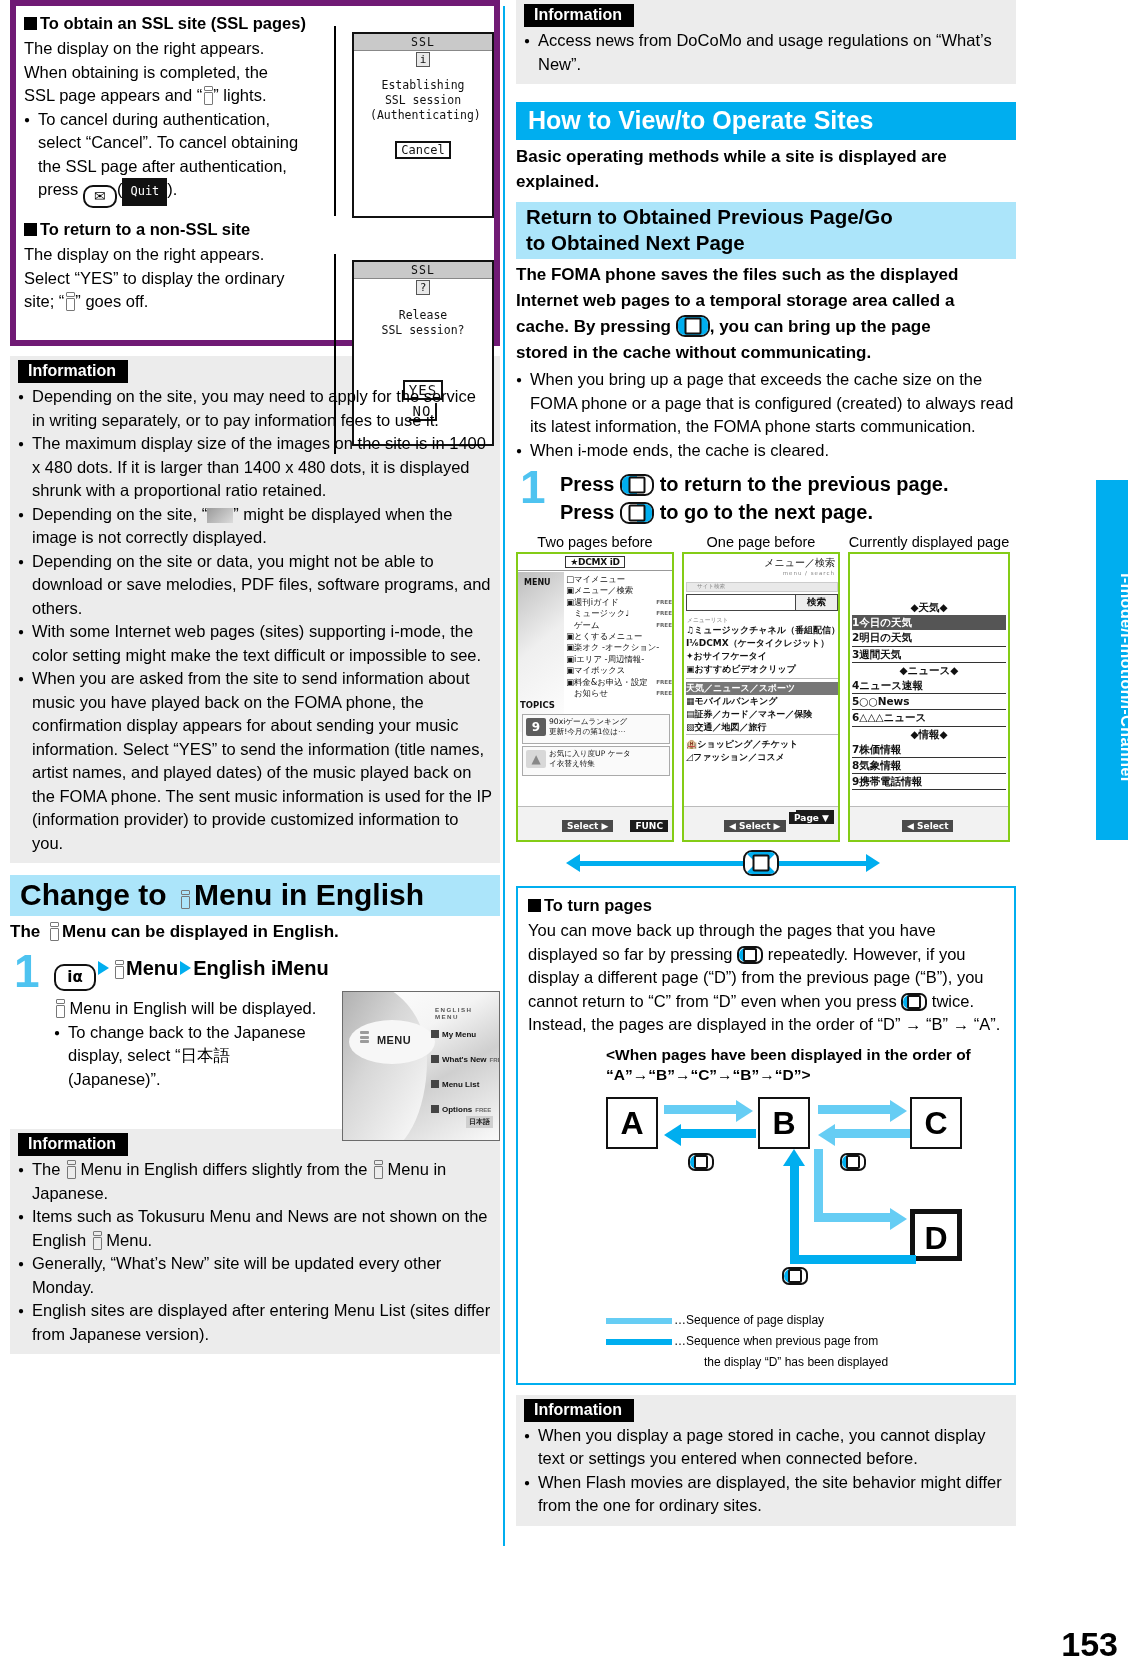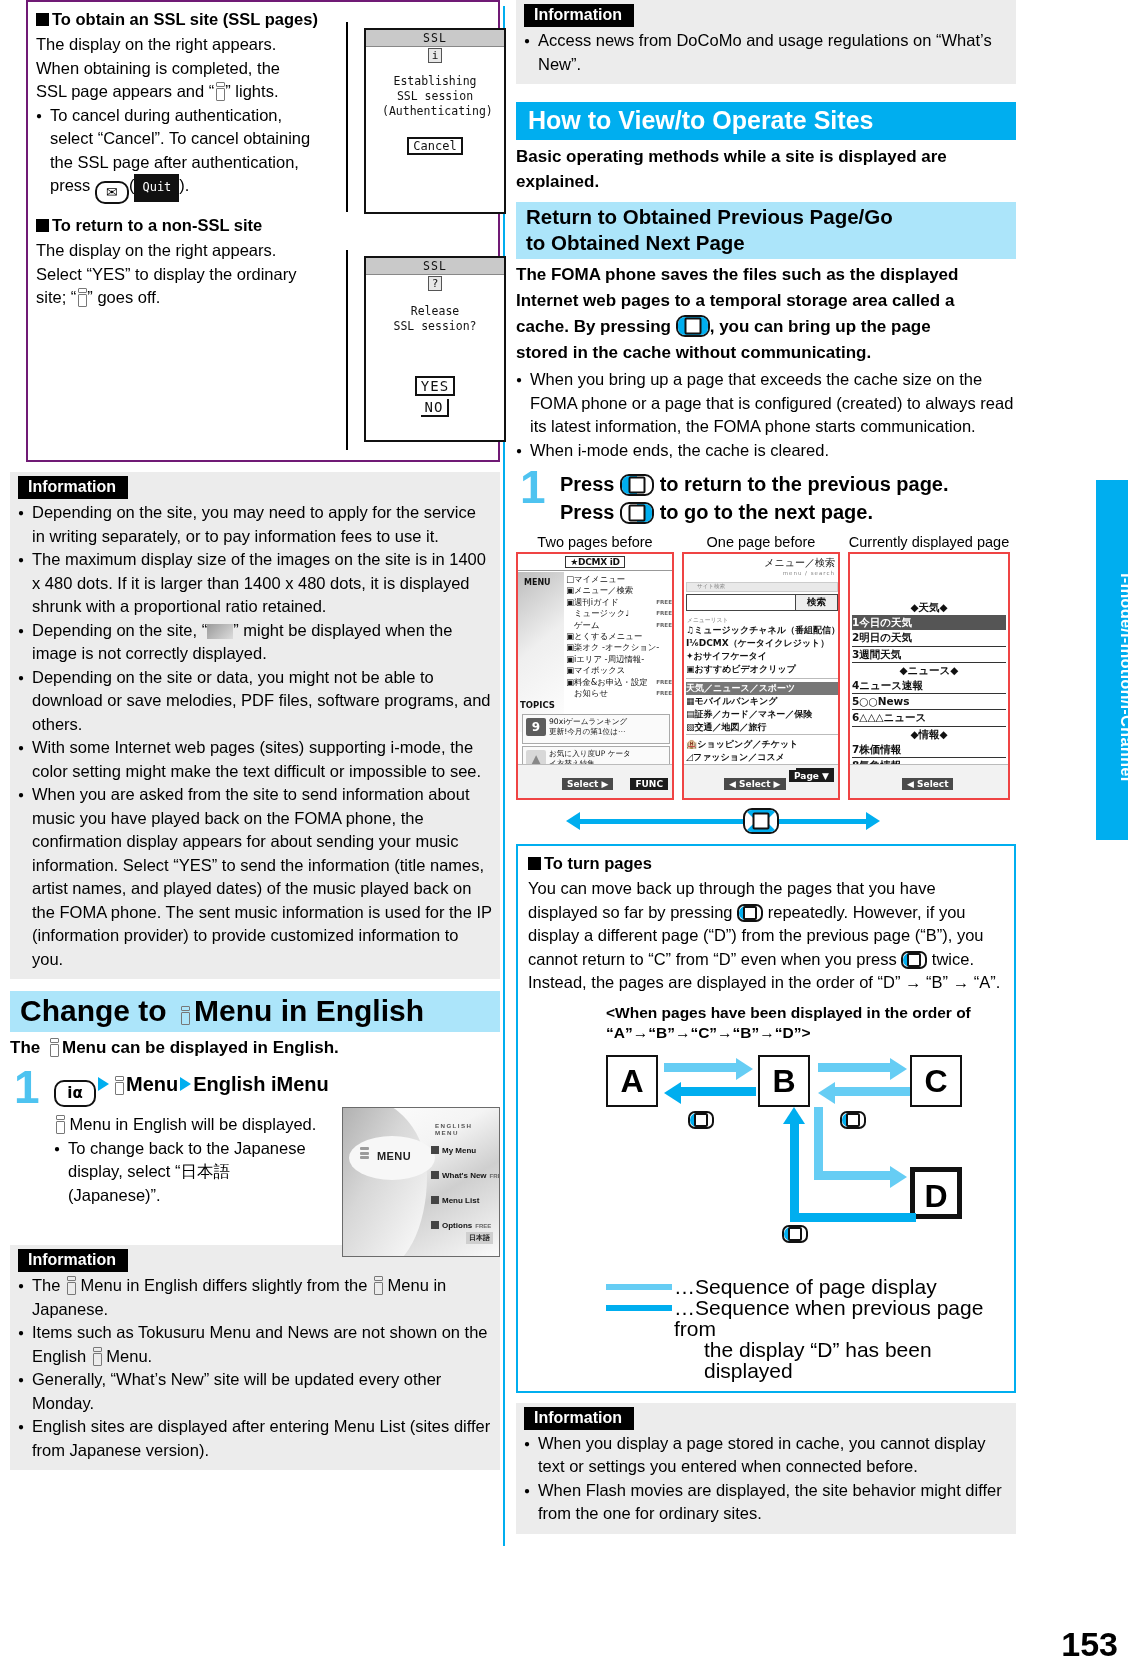--- a/index.html
+++ b/index.html
@@ -47,21 +47,21 @@
   
   .sq-head { font-size:16.5px; font-weight:bold; line-height:22px; margin-bottom:3px;}
   .sq { display:inline-block; width:13px; height:13px; background:#000; margin-right:3px; vertical-align:-1px;}
 
   
   ul.dots { list-style:none; margin:0; padding:0; }
   ul.dots > li { position:relative; padding-left:14px; font-size:16.5px; line-height:23.5px; margin:0 0 0 0;}
   ul.dots > li:before { content:"\25CF"; position:absolute; left:0; top:0; font-size:10px; line-height:24px;}
 
   
-  .ssl-box { border:2px solid #701a75; padding:6px 8px 8px 8px; height:462px; position:relative;margin-left:16px; }
+  .ssl-box { border:6px solid #701a75; padding:6px 8px 8px 8px; height:346px; position:relative; }
   .ssl-divider { position:absolute; left:318px; top:20px; width:2px; height:190px; background:#000; }
   .ssl-divider2 { position:absolute; left:318px; top:248px; width:2px; height:200px; background:#000; }
 
   
   .lcd {
     border:2px solid #111; background:#fff; width:142px;
     font-family:"DejaVu Sans Mono", monospace; font-size:11.5px;
     color:#111;
   }
   .lcd-title { background:#c9c9c9; text-align:center; font-size:11.5px; padding:1px 0; border-bottom:1px solid #888; letter-spacing:1px;}
@@ -152,21 +152,21 @@
   .emenu .hdr { position:absolute; left:92px; top:14px; font-size:6.2px; letter-spacing:1.4px; font-weight:bold; color:#555;}
   .emenu .row { position:absolute; left:88px; font-size:8px; font-weight:bold; color:#111; white-space:nowrap;}
   .emenu .row b.ic { display:inline-block; width:8px; height:8px; background:#444; margin-right:3px; vertical-align:-1px;}
   .emenu .free { color:#666; font-weight:bold; font-size:6px; margin-left:3px;}
   .emenu .jp { position:absolute; right:6px; bottom:12px; background:#cfcfcf; font-size:7px; padding:1px 3px; font-weight:bold;}
 
   
   .shots { display:flex; gap:8px; margin-top:2px;}
   .shot-cap { font-size:14.5px; text-align:center; }
   .shot {
-    width:158px; height:248px; border:2px solid #ef4444; background:#fff;
+    width:158px; height:290px; border:2px solid #84cc16; background:#fff;
     position:relative; overflow:hidden; font-size:9px; color:#111;
     font-family:"DejaVu Sans", sans-serif;
   }
   .shot .sline { white-space:nowrap; overflow:hidden; }
   .softbar { position:absolute; left:0; bottom:0; width:100%; height:34px; background:#f2f2f2; border-top:1px solid #bbb;}
   .soft { position:absolute; bottom:8px; background:#4a4a4a; color:#fff; font-size:9px; padding:1px 5px; font-weight:bold;}
   .soft.dark { background:#1b1b1b; }
 
   
   .s1-top { background:#fff; border-bottom:1px solid #999; text-align:center; padding:2px 0;}
@@ -221,21 +221,21 @@
   .arr { position:absolute; height:9px; background:#66cdf4;}
   .arr.dark { background:#00aeef; }
   .arrh { position:absolute; width:0;height:0;}
   .arrh.r { border-left:17px solid #66cdf4; border-top:11px solid transparent;border-bottom:11px solid transparent;}
   .arrh.l { border-right:17px solid #66cdf4; border-top:11px solid transparent;border-bottom:11px solid transparent;}
   .arrh.l.dark { border-right-color:#00aeef;}
   .arrh.u { border-bottom:17px solid #00aeef; border-left:11px solid transparent;border-right:11px solid transparent;}
   .vbar { position:absolute; width:9px; background:#66cdf4;}
   .vbar.dark{ background:#00aeef;}
 
-  .legend { margin-top:12px; padding-left:78px; font-size:21px; line-height:21px;}
+  .legend { margin-top:4px; padding-left:78px; font-size:12px; line-height:21px;}
   .legend .lrow { display:flex; align-items:flex-start; }
   .legend .swatch { width:66px; height:6px; margin-top:8px; margin-right:2px; flex:0 0 auto;}
   .legend .sw-lt { background:#66cdf4; }
   .legend .sw-dk { background:#00aeef; }
 
   .pageno { position:absolute; right:18px; bottom:8px; font-size:34px; font-weight:bold;}
   .mini-pic { float:right; margin-left:8px; }
 </style>
 </head>
 <body>

